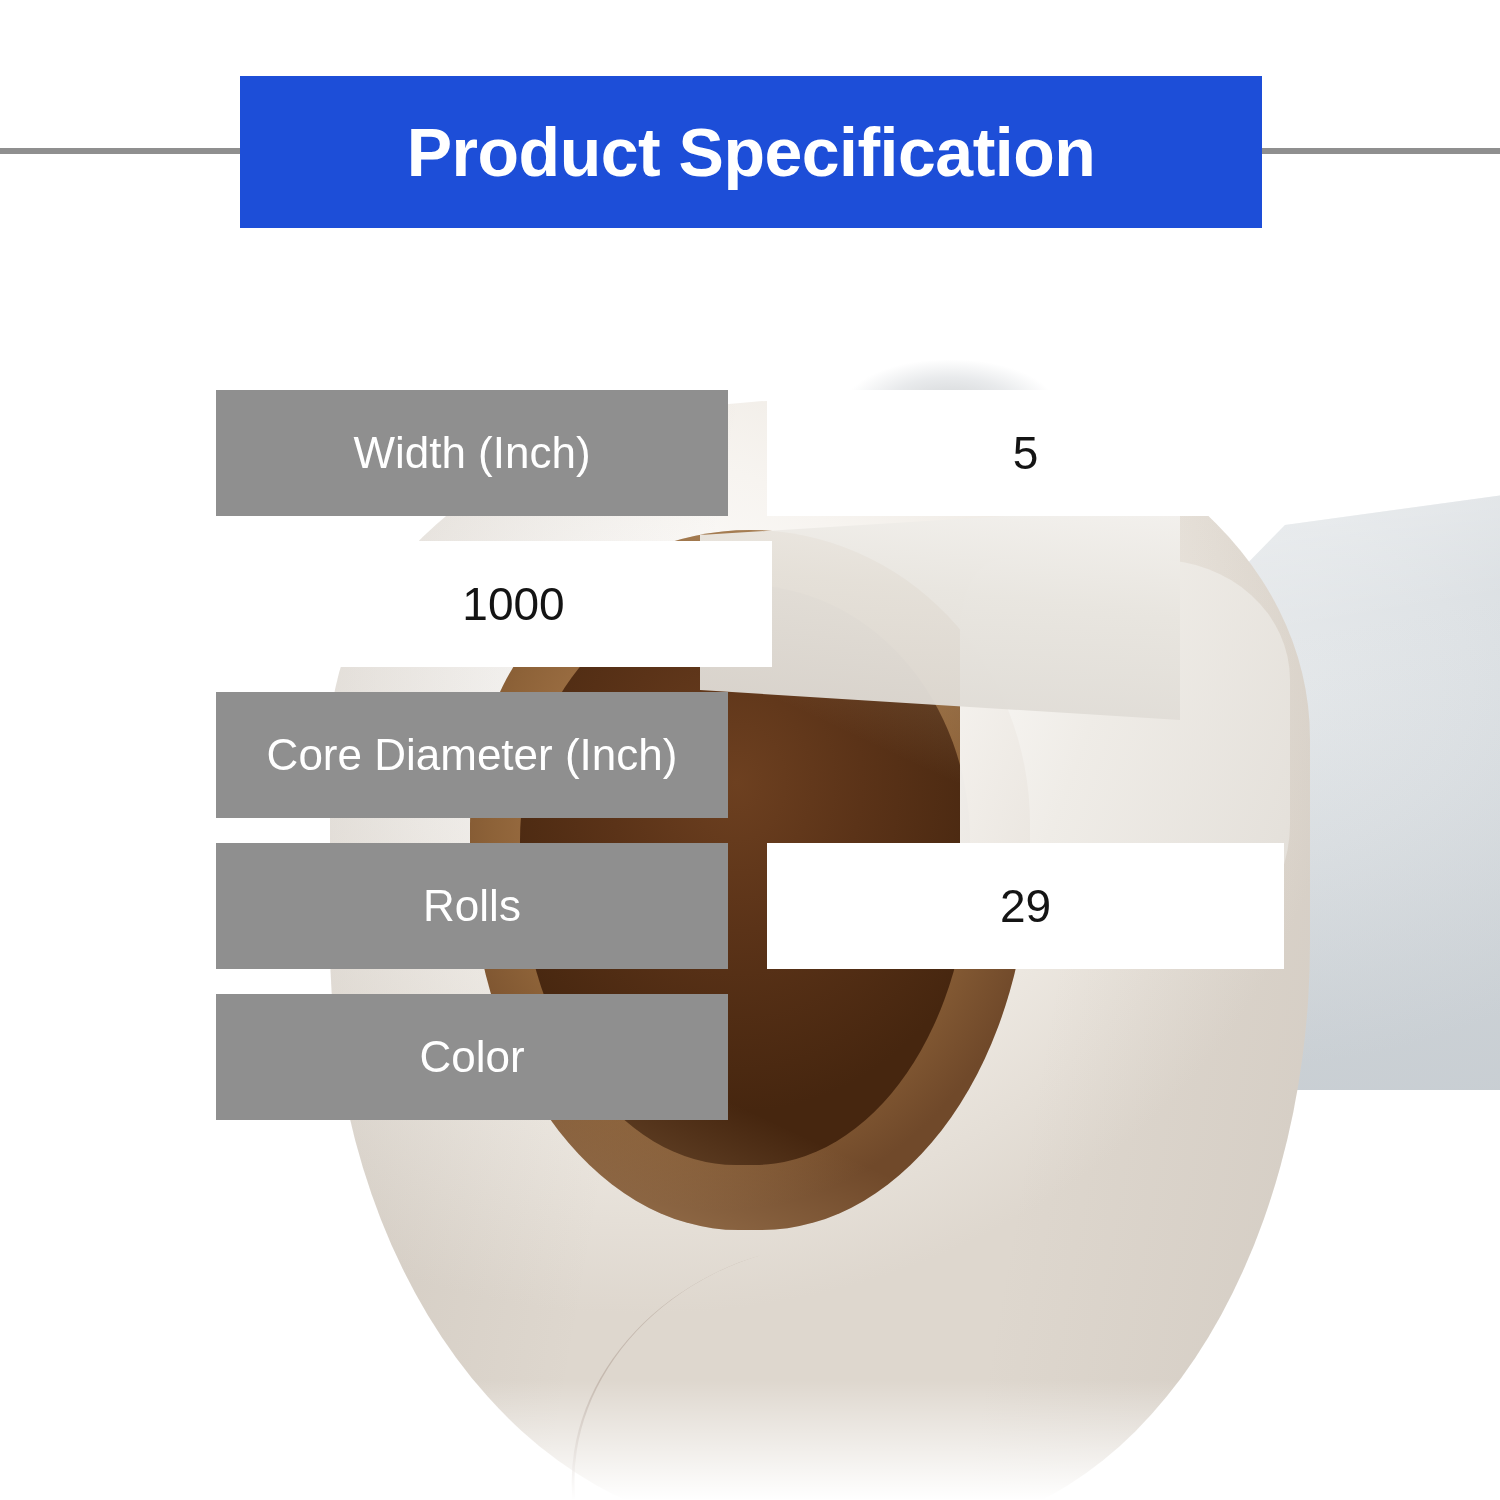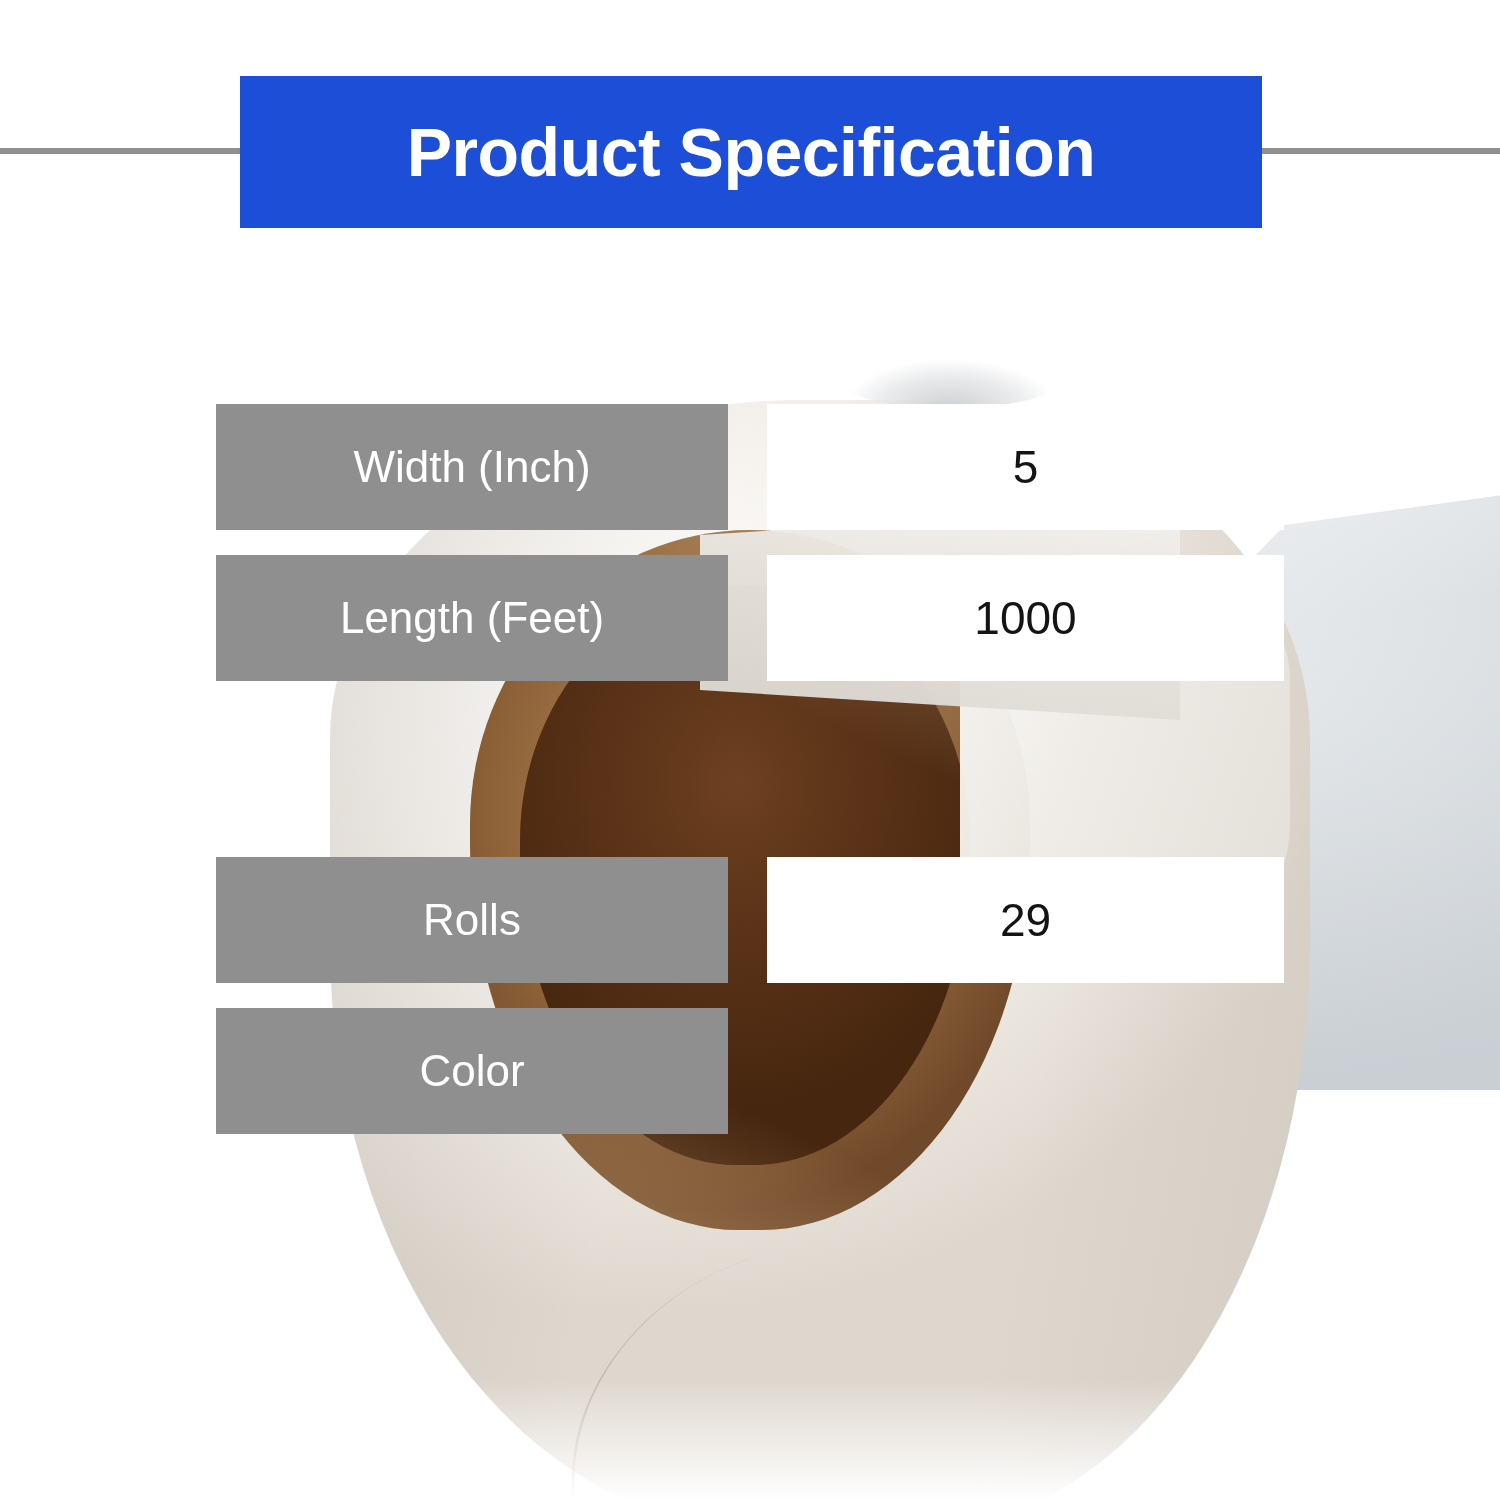--- a/index.html
+++ b/index.html
@@ -178,21 +178,21 @@
     font-weight: 700;
     letter-spacing: -0.5px;
     line-height: 1;
     white-space: nowrap;
   }
 
   
   .spec-table {
     position: absolute;
     left: 216px;
-    top: 404px;
+    top: 390px;
     width: 1068px;
     z-index: 3;
   }
   .spec-row {
     position: relative;
     display: flex;
     align-items: stretch;
     height: 126px;
     margin-bottom: 25px;
   }
@@ -254,26 +254,26 @@
 
   <div class="spec-table">
 
     <div class="spec-row">
       <div class="spec-label">Width (Inch)</div>
       <div class="spec-gap"></div>
       <div class="spec-value">5</div>
     </div>
 
     <div class="spec-row">
-      <div class="spec-label">Length (Feet)</div>
       <div class="spec-gap"></div>
       <div class="spec-value">1000</div>
     </div>
 
     <div class="spec-row">
+      <div class="spec-label label-two-line">Core Diameter (Inch)</div>
       <div class="spec-gap"></div>
     </div>
 
 
     <div class="spec-row">
       <div class="spec-label">Rolls</div>
       <div class="spec-gap"></div>
       <div class="spec-value">29</div>
     </div>
 

